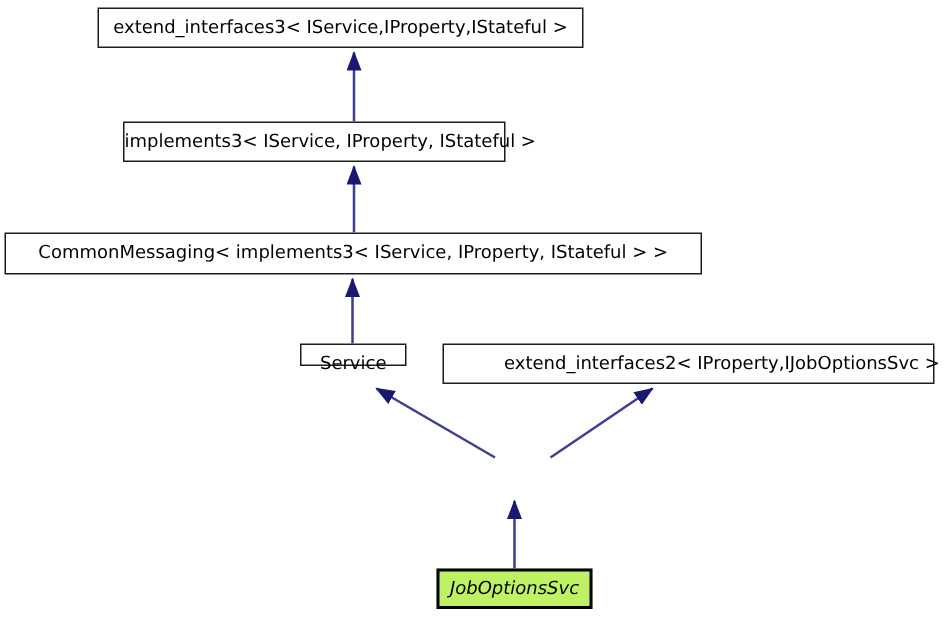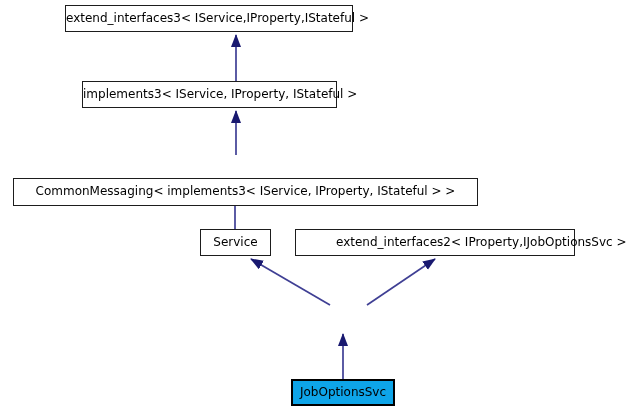--- a/index.html
+++ b/index.html
@@ -27,24 +27,25 @@
     background: #ffffff;
     border: 1px solid #1d1d1d;
     color: #000000;
     font-size: 12px;
     line-height: 25px;
     text-align: center;
     white-space: nowrap;
     cursor: pointer;
   }
   .node.highlighted {
-    background: #0ea5e9;
+    background: #bef264;
     border: 2px solid #000000;
     line-height: 23px;
     cursor: default;
+    font-style: italic;
   }
 </style>
 </head>
 <body>
 
 <div id="canvas">
 
   <svg id="edges-svg" width="629" height="411" viewBox="0 0 629 411">
     <defs>
       <marker id="arrowhead" markerUnits="userSpaceOnUse" markerWidth="14" markerHeight="11" refX="12" refY="5" orient="auto">
@@ -52,26 +53,26 @@
       </marker>
     </defs>
     <line x1="236" y1="81" x2="236" y2="35" stroke="#3f3f94" stroke-width="1.7" marker-end="url(#arrowhead)"></line>
     <line x1="236" y1="155" x2="236" y2="111" stroke="#3f3f94" stroke-width="1.7" marker-end="url(#arrowhead)"></line>
     <line x1="235" y1="229" x2="235" y2="186" stroke="#3f3f94" stroke-width="1.7" marker-end="url(#arrowhead)"></line>
     <line x1="330" y1="305" x2="251" y2="259" stroke="#3f3f94" stroke-width="1.7" marker-end="url(#arrowhead)"></line>
     <line x1="367" y1="305" x2="435" y2="259" stroke="#3f3f94" stroke-width="1.7" marker-end="url(#arrowhead)"></line>
     <line x1="343" y1="379" x2="343" y2="334" stroke="#3f3f94" stroke-width="1.7" marker-end="url(#arrowhead)"></line>
   </svg>
 
-  <div class="node" style="left:65px;  top:5px;   width:288px; height:27px;">extend_interfaces3&lt; IService,IProperty,IStateful &gt;</div>
+  <div class="node" style="left:65px;  top:5px;   width:324px; height:27px;">extend_interfaces3&lt; IService,IProperty,IStateful &gt;</div>
 
   <div class="node" style="left:82px;  top:81px;  width:255px; height:27px;">implements3&lt; IService, IProperty, IStateful &gt;</div>
 
-  <div class="node" style="left:13px;   top:155px; width:465px; height:28px;margin-top:23px;">CommonMessaging&lt; implements3&lt; IService, IProperty, IStateful &gt; &gt;</div>
+  <div class="node" style="left:3px;   top:155px; width:465px; height:28px;">CommonMessaging&lt; implements3&lt; IService, IProperty, IStateful &gt; &gt;</div>
 
-  <div class="node" style="left:200px; top:229px; width:71px;  height:27px;">Service</div>
+  <div class="node" style="left:200px; top:229px; width:71px;  height:15px;">Service</div>
 
-  <div class="node" style="left:295px; top:229px; width:280px; height:27px;padding-left:40px;">extend_interfaces2&lt; IProperty,IJobOptionsSvc &gt;</div>
+  <div class="node" style="left:295px; top:229px; width:328px; height:27px;padding-left:40px;">extend_interfaces2&lt; IProperty,IJobOptionsSvc &gt;</div>
 
 
   <div class="node highlighted" style="left:291px; top:379px; width:104px; height:27px;">JobOptionsSvc</div>
 
 </div>
 
 </body></html>

